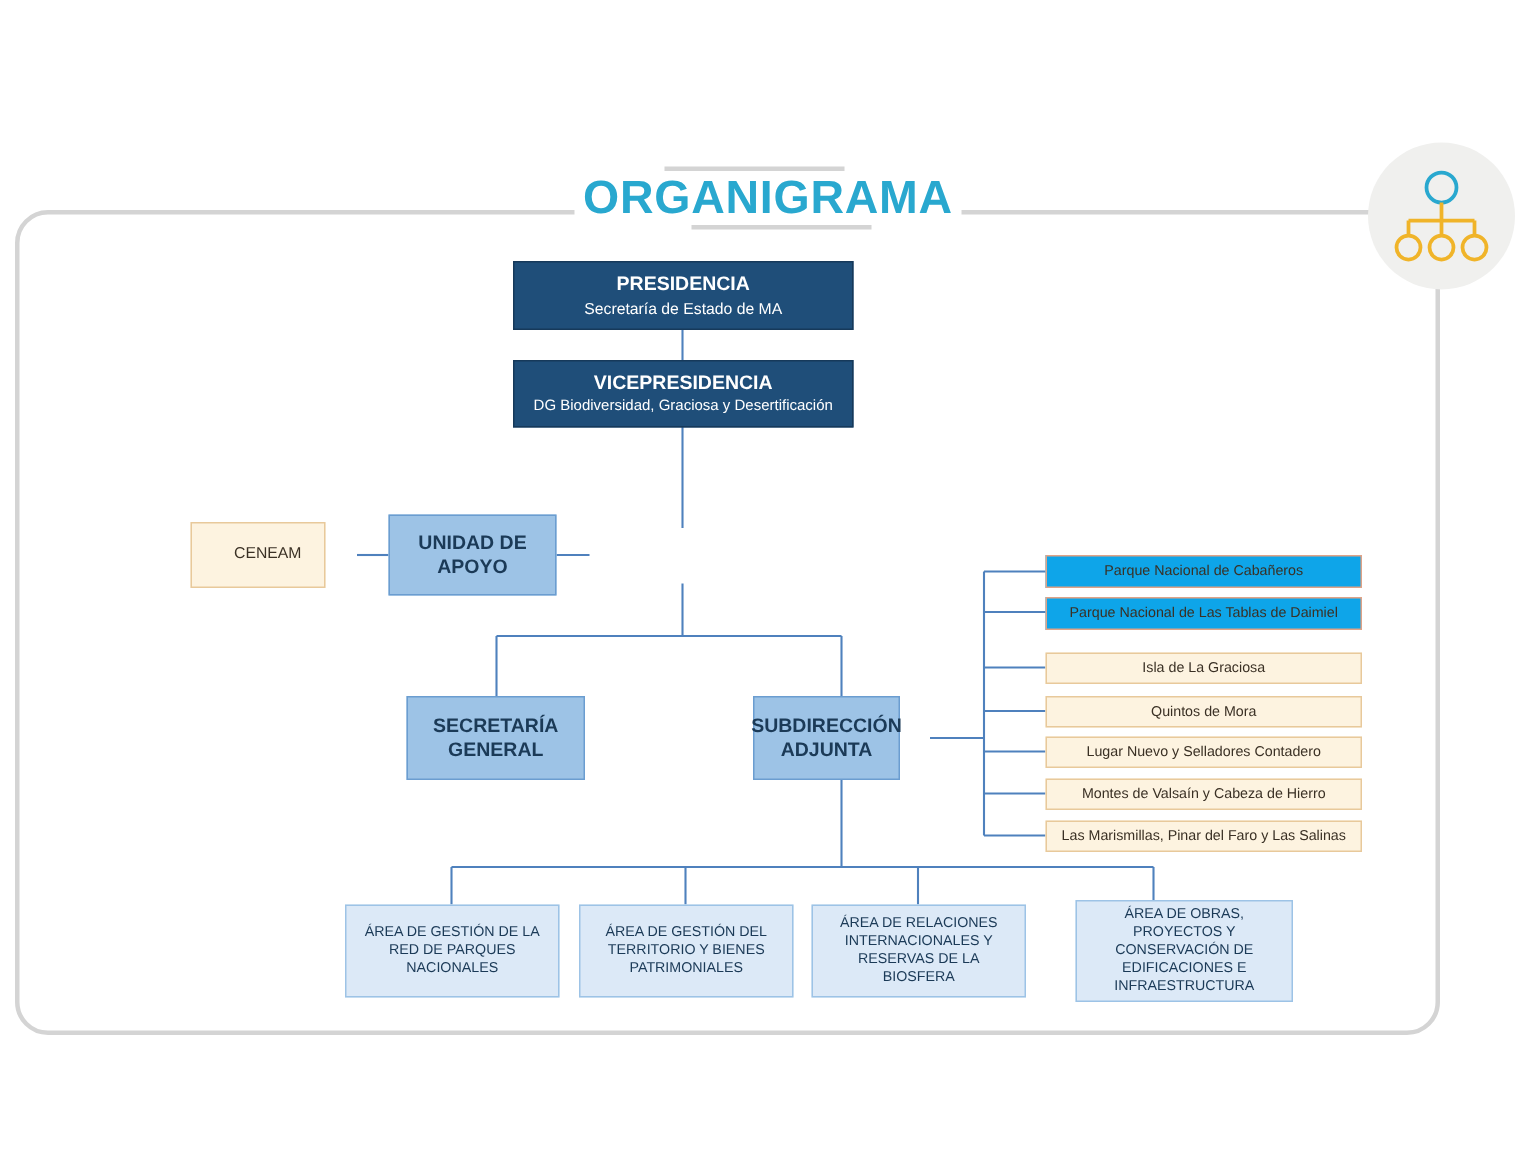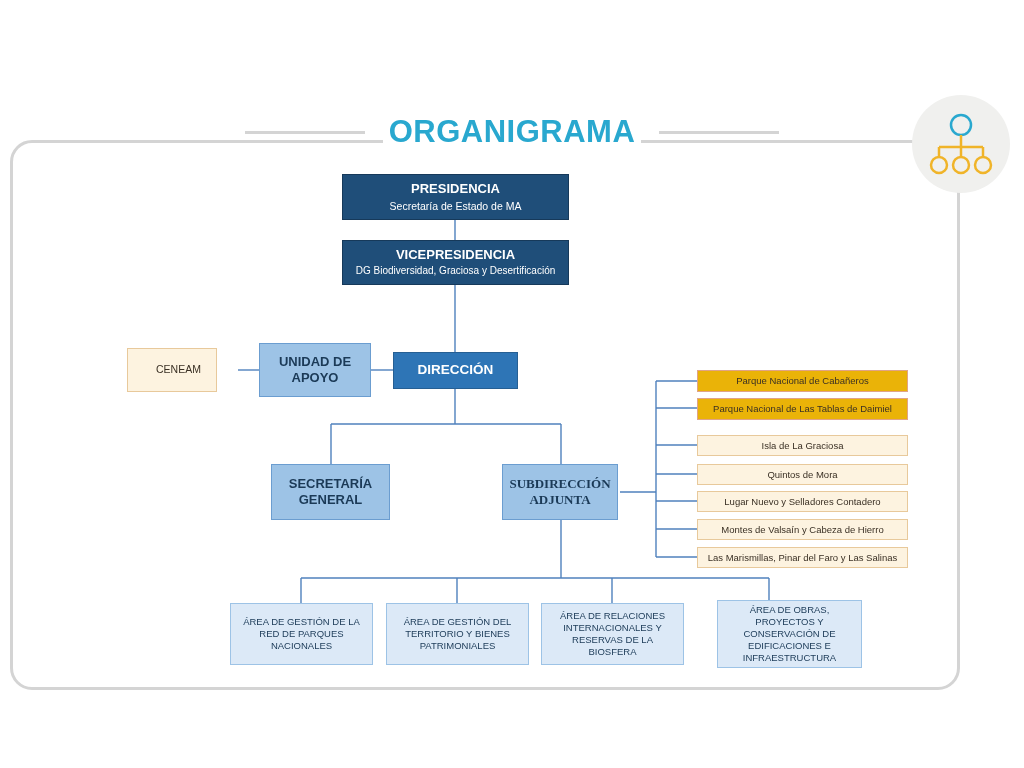--- a/index.html
+++ b/index.html
@@ -35,20 +35,21 @@
   .title-wrap {
     position: absolute;
     left: 0;
     top: 108px;
     width: 1024px;
     height: 48px;
     display: flex;
     align-items: center;
     justify-content: center;
     pointer-events: none;
+    flex-direction: column;
   }
   .title-line {
     height: 3px;
     background: #d4d4d4;
     width: 120px;
   }
   .title-line.left { margin-right: 18px; }
   .title-line.right { margin-left: 18px; }
   .title-text {
     font-size: 31px;
@@ -123,21 +124,21 @@
     border: 1px solid #9dc3e6;
     color: #1b3a57;
   }
   
   .cream {
     background: #fdf3e0;
     border: 1px solid #e8c99b;
     color: #3a3024;
   }
   .peach {
-    background: #eab308;
+    background: #0ea5e9;
     border: 1px solid #e0a387;
     color: #3a3024;
   }
 
   .sub {
     font-weight: normal;
   }
 </style>
 </head>
 <body>
@@ -204,37 +205,34 @@
   <div class="node navy" style="left:342px; top:174px; width:227px; height:46px;">
     <div class="ttl" style="font-size:13px;">PRESIDENCIA</div>
     <div class="sub" style="font-size:10.5px; margin-top:2px;">Secretaría de Estado de MA</div>
   </div>
 
   <div class="node navy" style="left:342px; top:240px; width:227px; height:45px;">
     <div class="ttl" style="font-size:13px;">VICEPRESIDENCIA</div>
     <div class="sub" style="font-size:10px; margin-top:2px;">DG Biodiversidad, Graciosa y Desertificación</div>
   </div>
 
-  <div class="node blue" style="left:393px; top:352px; width:125px; height:37px;">
-    <div class="ttl" style="font-size:13.5px;">DIRECCIÓN</div>
-  </div>
 
   <div class="node lblue" style="left:259px; top:343px; width:112px; height:54px;">
     <div class="ttl" style="font-size:13px;">UNIDAD DE APOYO</div>
   </div>
 
   <div class="node cream" style="left:127px; top:348px; width:90px; height:44px;padding-left:13px;">
     <div style="font-size:10.5px;">CENEAM</div>
   </div>
 
   <div class="node lblue" style="left:271px; top:464px; width:119px; height:56px;">
     <div class="ttl" style="font-size:13px;">SECRETARÍA GENERAL</div>
   </div>
 
-  <div class="node lblue" style="left:502px; top:464px; width:116px; height:56px;font-family:Liberation Serif, serif;">
+  <div class="node lblue" style="left:502px; top:464px; width:98px; height:56px;">
     <div class="ttl" style="font-size:13px;">SUBDIRECCIÓN ADJUNTA</div>
   </div>
 
   <div class="node peach" style="left:697px; top:370px; width:211px; height:22px;">
     <div style="font-size:9.5px;">Parque Nacional de Cabañeros</div>
   </div>
   <div class="node peach" style="left:697px; top:398px; width:211px; height:22px;">
     <div style="font-size:9.5px;">Parque Nacional de Las Tablas de Daimiel</div>
   </div>
   <div class="node cream" style="left:697px; top:435px; width:211px; height:21px;">

